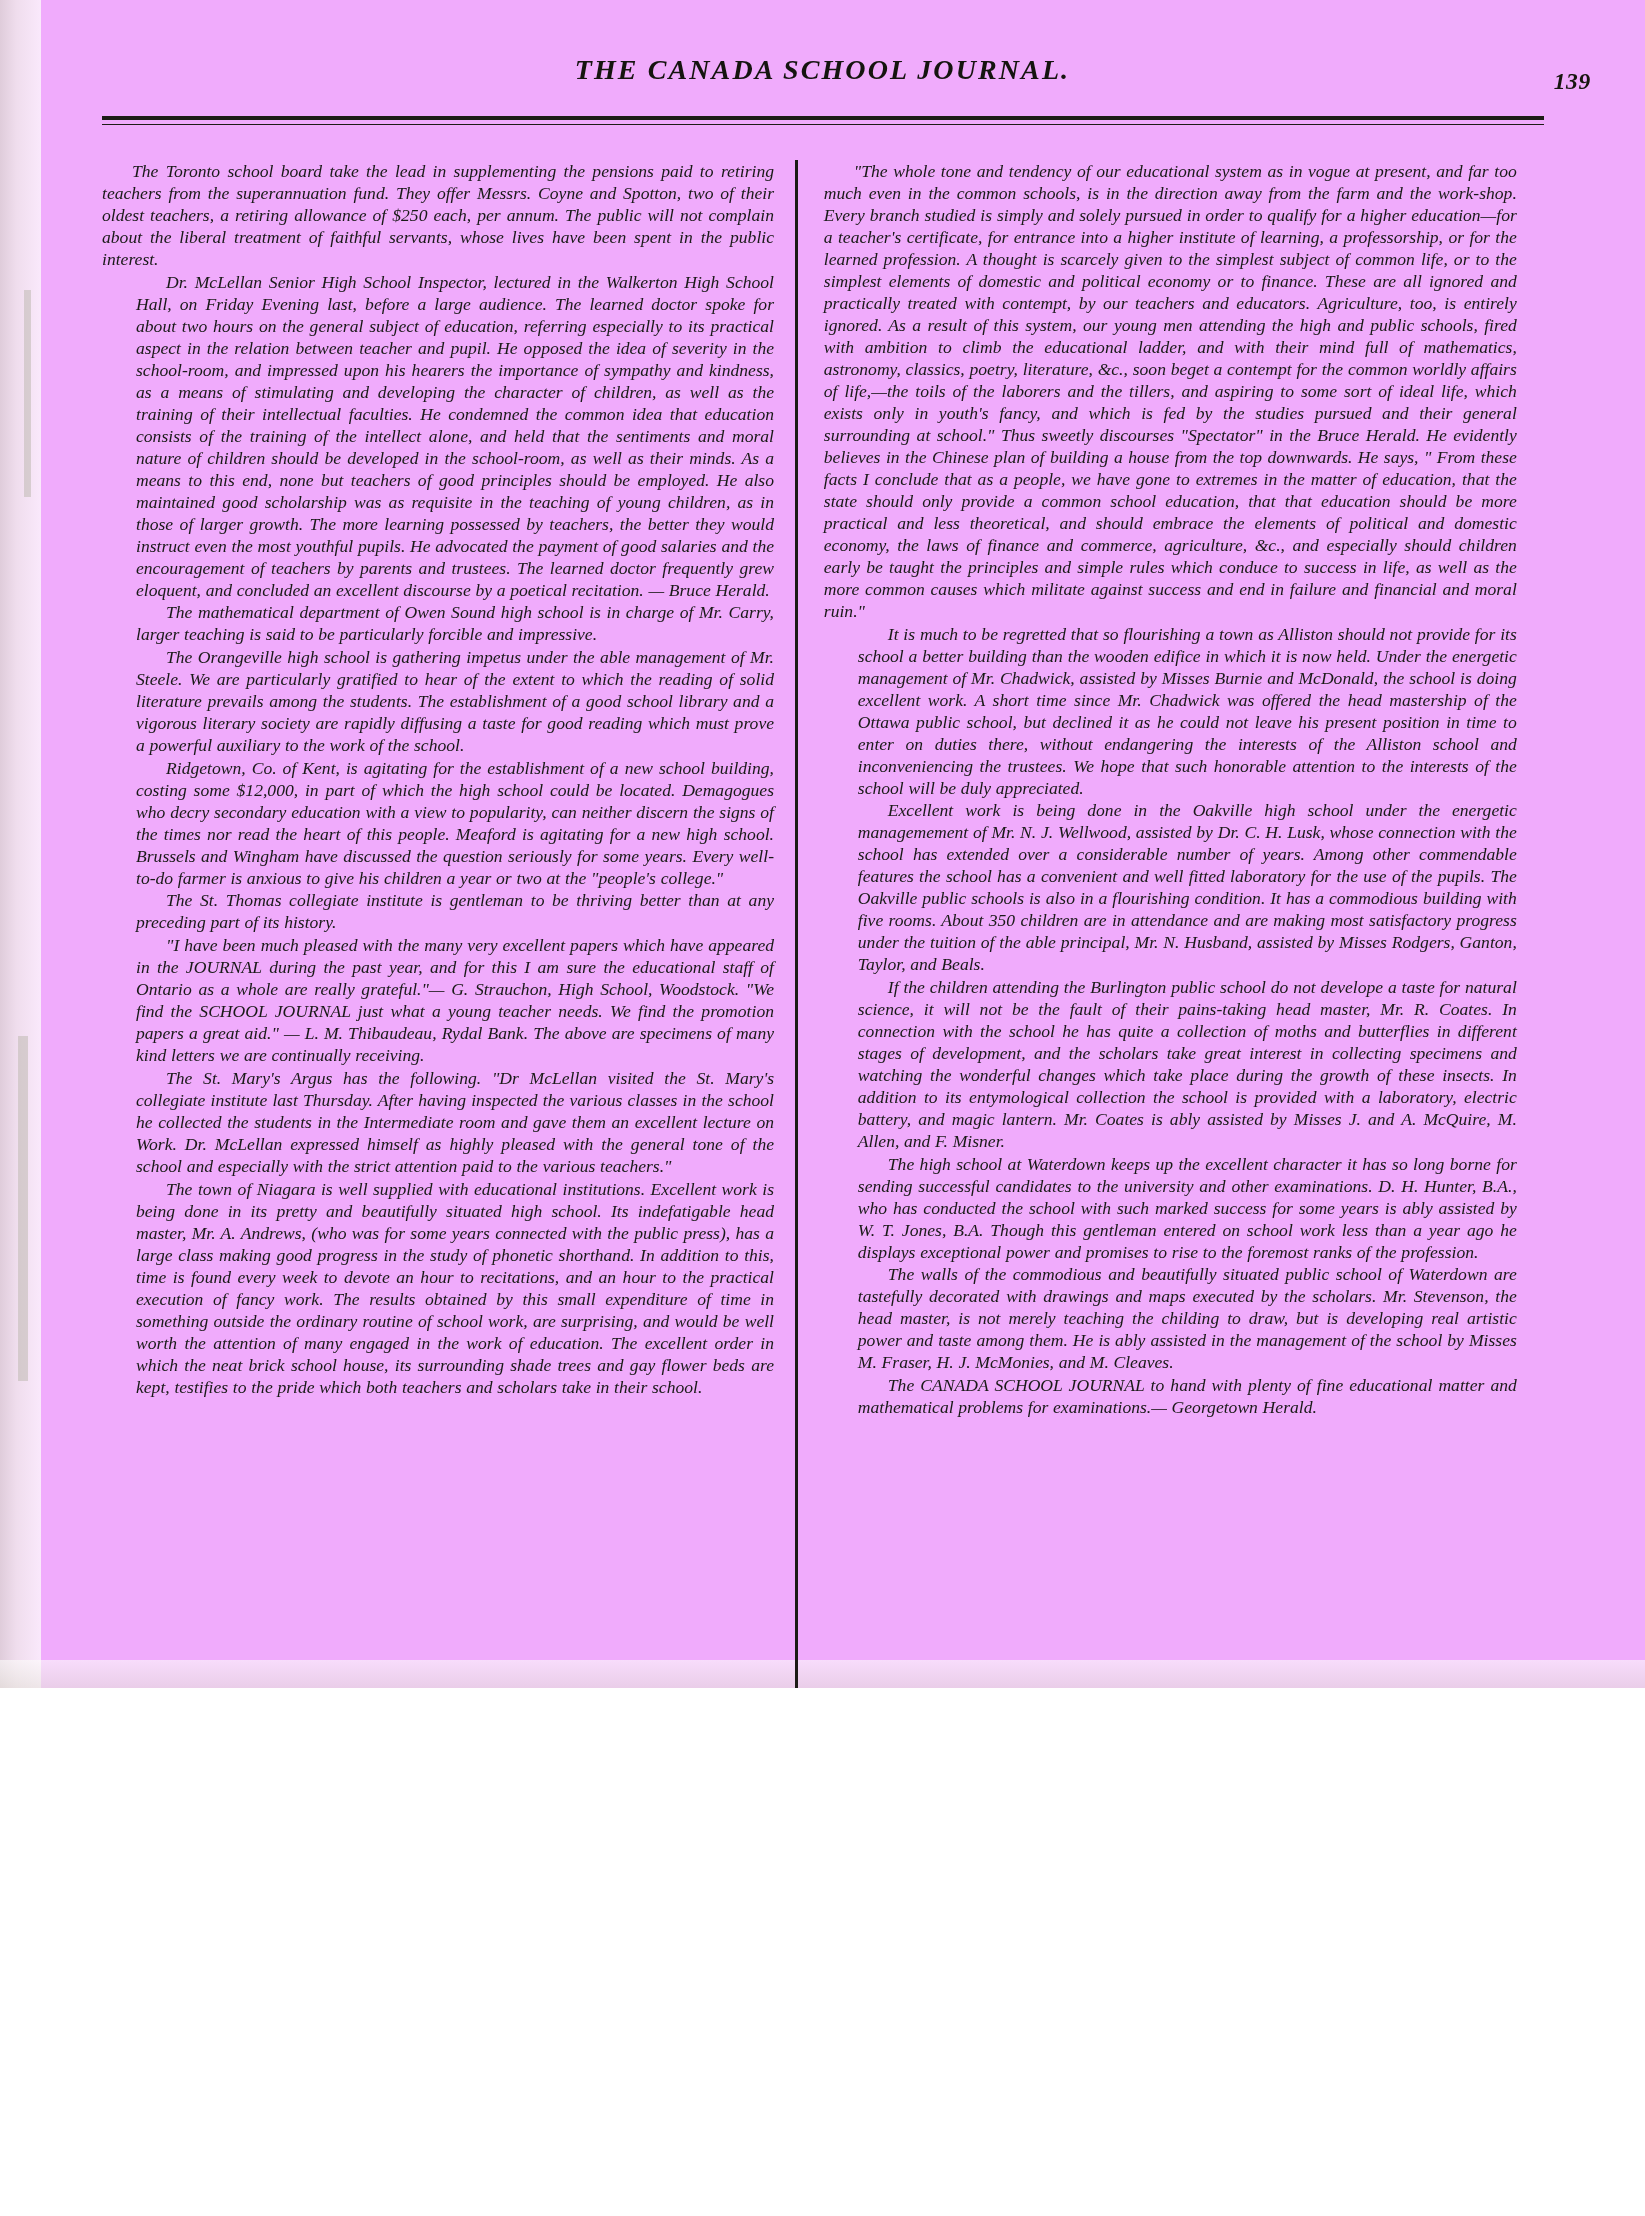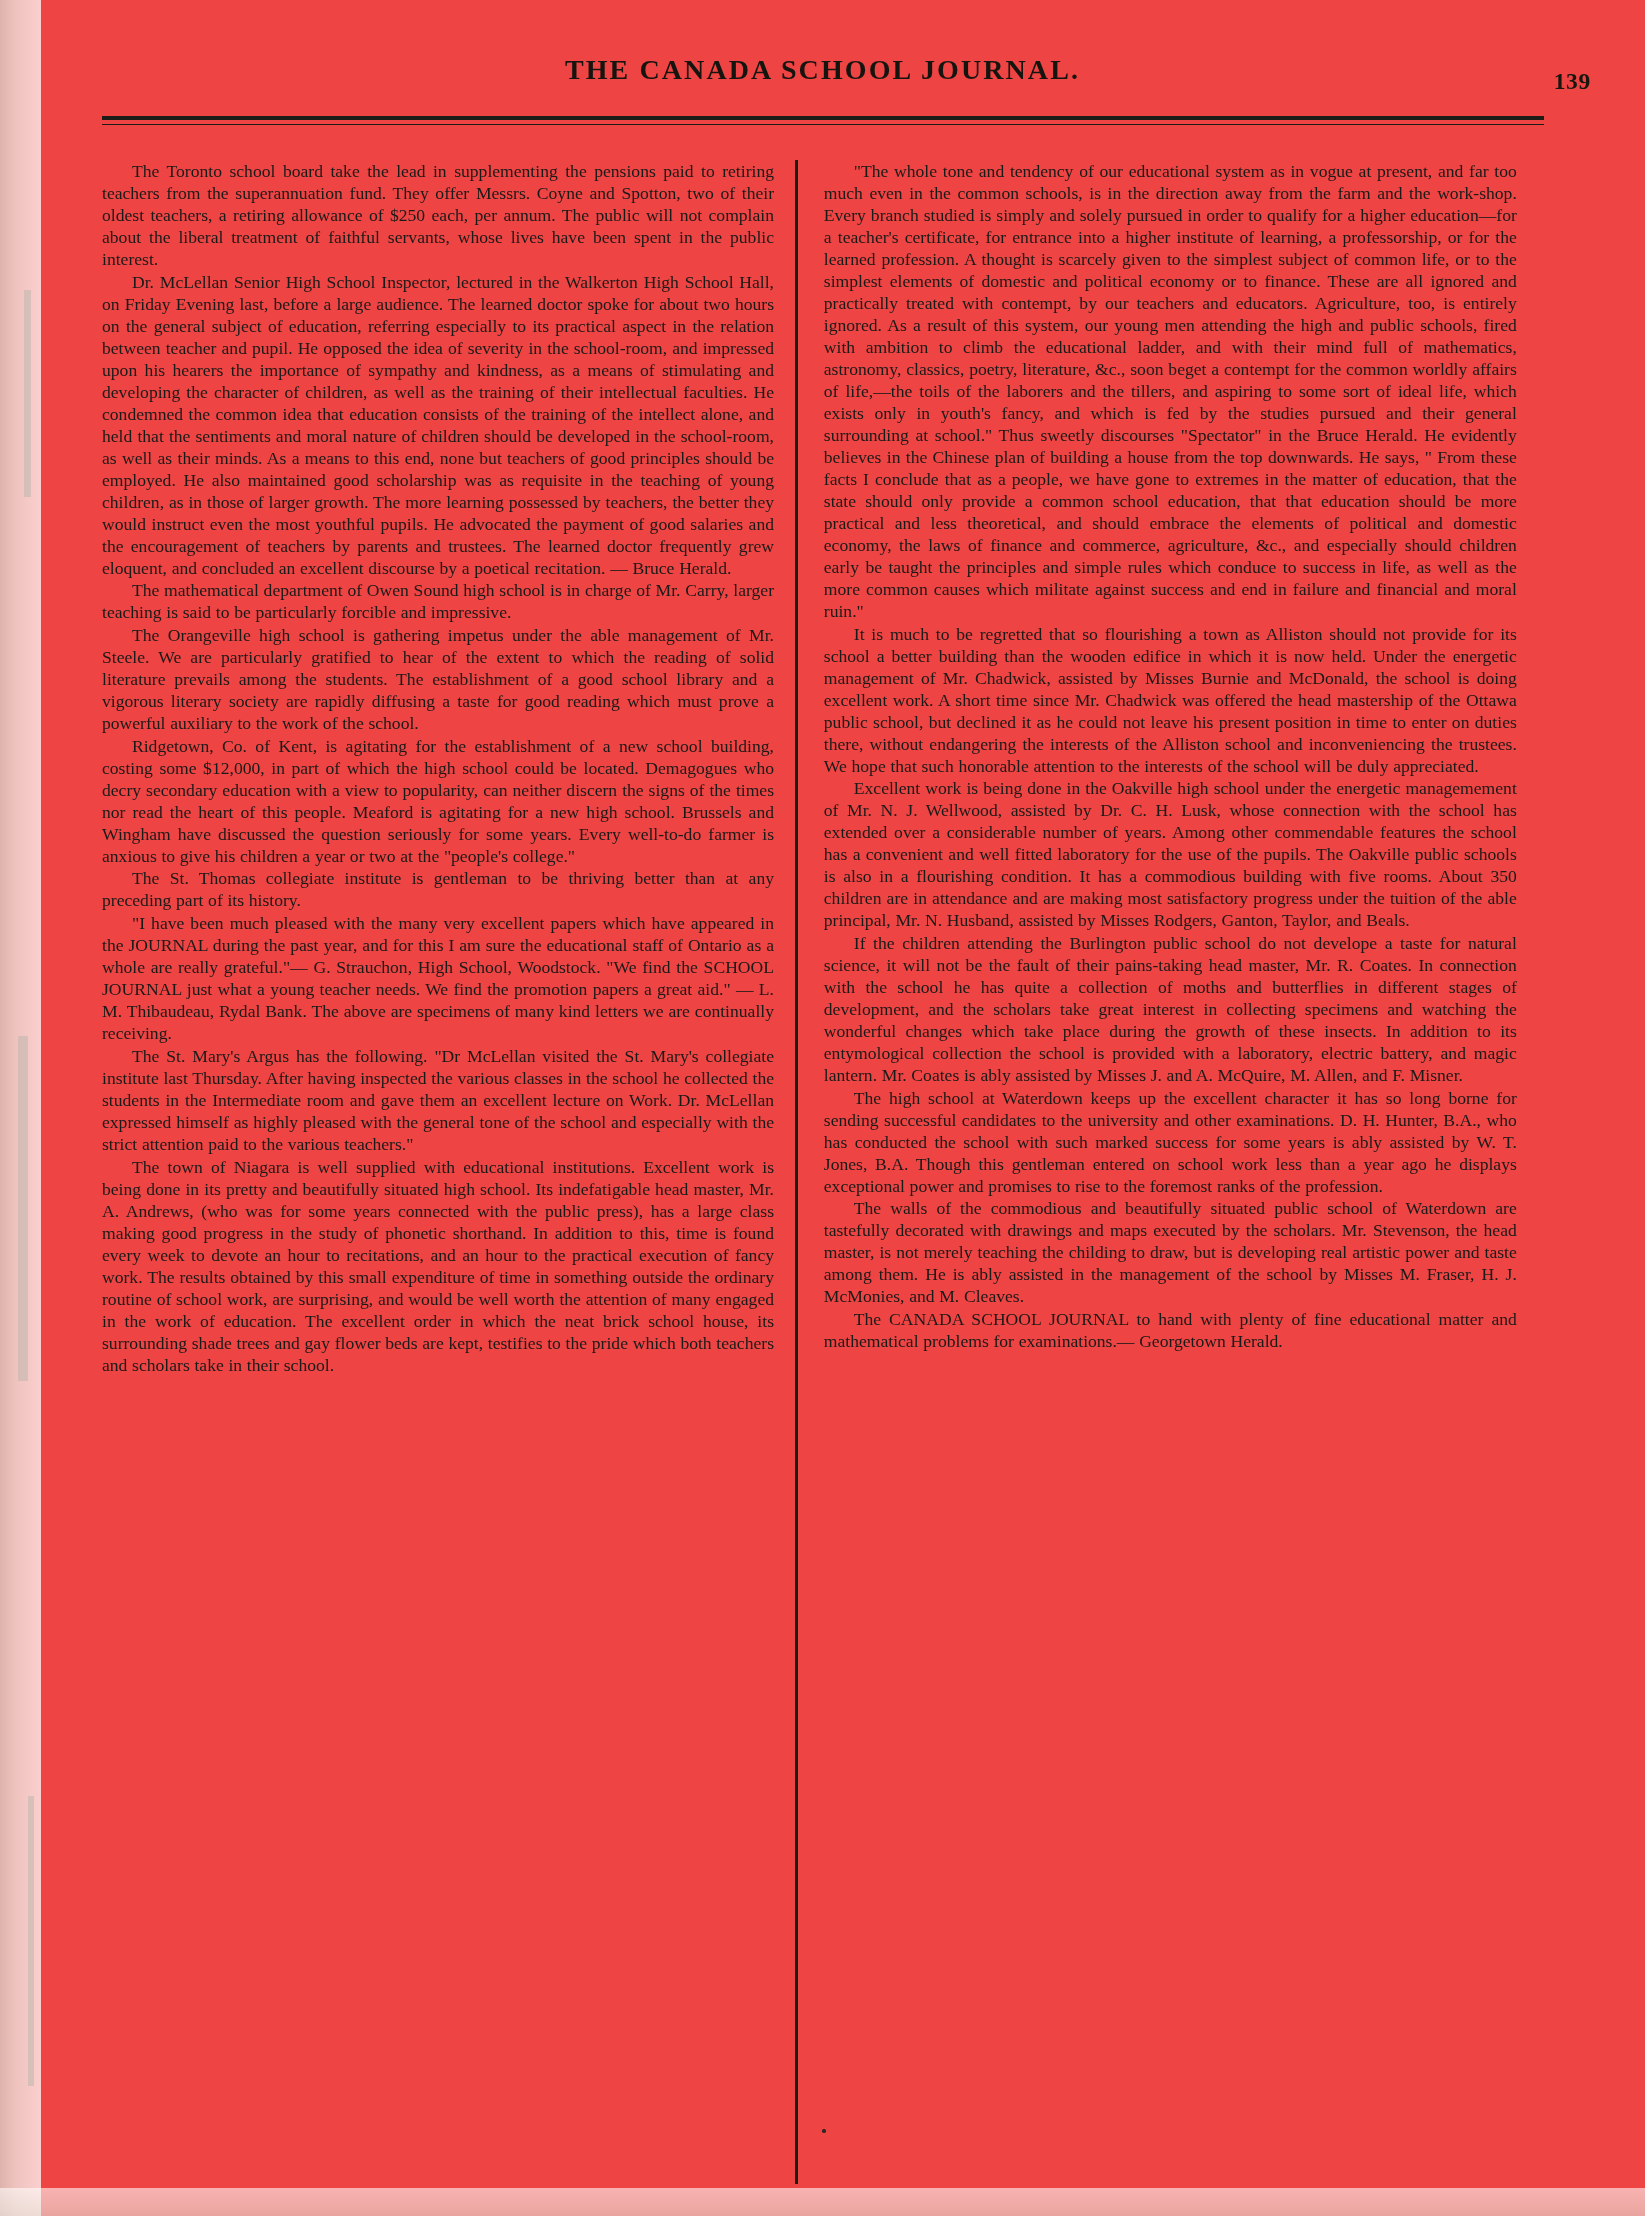--- a/index.html
+++ b/index.html
@@ -3,25 +3,26 @@
 <meta charset="utf-8">
 <style>
   html, body {
     margin: 0;
     padding: 0;
     background: #ffffff;
   }
   .page {
     position: relative;
     width: 1645px;
-    height: 2216px;
-    background: #ef4444;
+    height: 1688px;
+    background: #f0abfc;
     overflow: hidden;
     font-family: "Liberation Serif", serif;
     color: #1a1a18;
+    font-style: italic;
   }
   
   .scan-edge-left {
     position: absolute;
     left: 0; top: 0;
     width: 41px; height: 2216px;
     background: linear-gradient(to right, #d9d7cf 0%, #efeee8 40%, #fdfdfb 100%);
     opacity: .75;
   }
   .scan-edge-bottom {
@@ -97,21 +98,21 @@
   p.para {
     margin: 0 0 0 0;
     text-indent: 30px;
     text-align: justify;
     font-size: 17.6px;
     line-height: 22px;
     letter-spacing: 0px;
     word-spacing: 0.3px;
     hyphens: manual;
   }
-  p.para + p.para { margin-top: 0.7px; }
+  p.para + p.para { margin-top: 0.7px; margin-left: 34px; }
 
   .dot-center {
     position: absolute;
     left: 822px;
     top: 2129px;
     width: 3.5px; height: 3.5px;
     background: #2a2822;
     border-radius: 50%;
   }
 </style>

